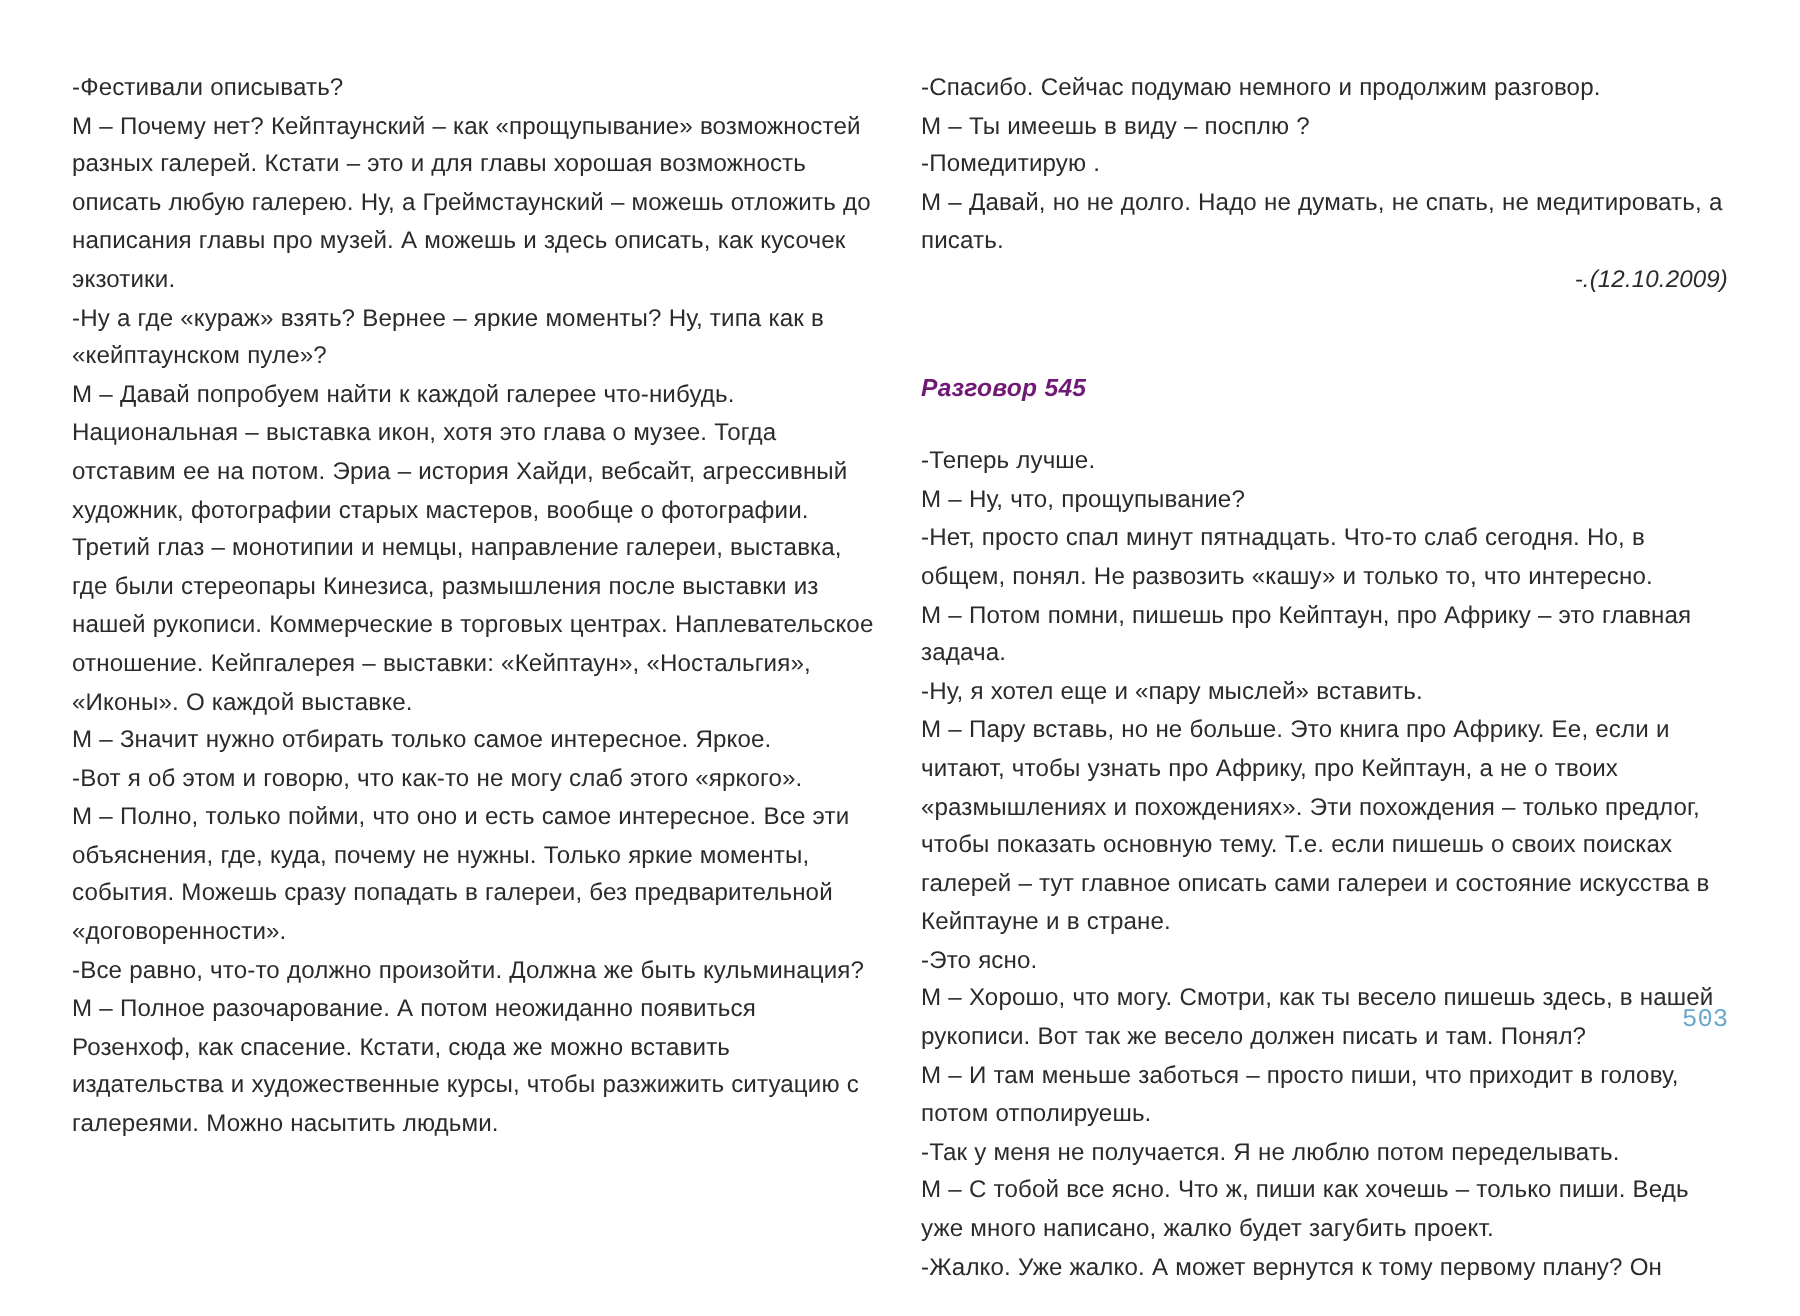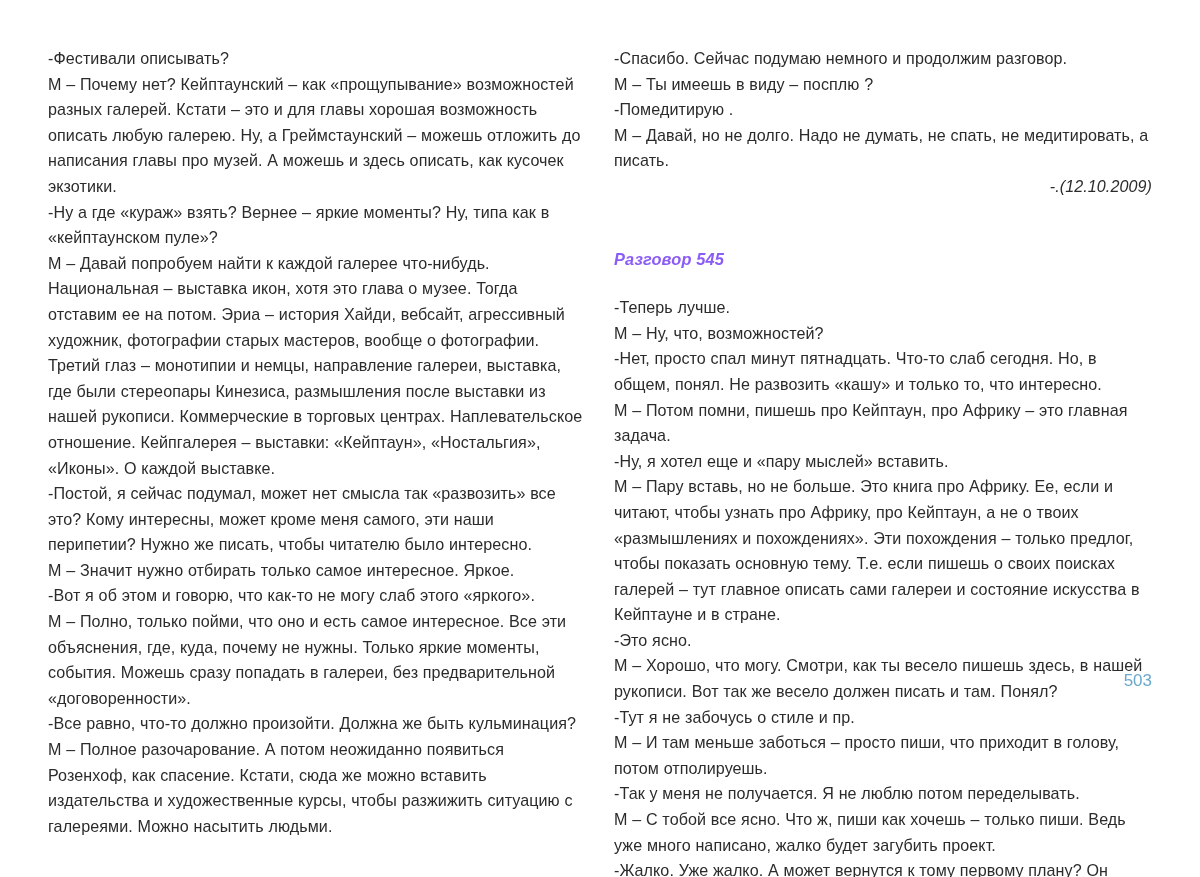--- a/index.html
+++ b/index.html
@@ -52,50 +52,49 @@
     font-style: italic;
     text-align: right;
   }
 
   .section-heading {
     font-size: 16.4px;
     line-height: 25.6px;
     font-weight: bold;
     font-style: italic;
     margin: 0;
-    color: #8b5cf6;
+    color: #701a75;
     letter-spacing: 0.01em;
   }
   .spacer-md { height: 47px; }
   .spacer-after-heading { height: 23px; }
 
   .page-number {
     position: absolute;
     right: 48px;
     bottom: 24px;
     font-size: 17px;
     line-height: 20px;
     color: #6aa8cc;
-    font-family: Liberation Sans, sans-serif;
+    font-family: Liberation Mono, monospace;
     text-align: center;
   }
 </style>
 </head>
 <body>
 
 <div class="page">
 
   <div class="columns">
 
     <div class="column">
       <p class="para">-Фестивали описывать?</p>
       <p class="para">М – Почему нет? Кейптаунский – как «прощупывание» возможностей разных галерей. Кстати – это и для главы хорошая возможность описать любую галерею. Ну, а Греймстаунский – можешь отложить до написания главы про музей. А можешь  и здесь описать, как кусочек экзотики.</p>
       <p class="para">-Ну а где «кураж» взять? Вернее – яркие моменты? Ну, типа как в «кейптаунском пуле»?</p>
       <p class="para">М – Давай попробуем найти к каждой галерее что-нибудь. Национальная – выставка икон, хотя это глава о музее. Тогда отставим ее на потом. Эриа – история Хайди, вебсайт, агрессивный художник, фотографии старых мастеров, вообще о фотографии. Третий глаз – монотипии и немцы, направление галереи, выставка, где были стереопары Кинезиса, размышления после выставки из нашей рукописи. Коммерческие в торговых центрах. Наплевательское отношение. Кейпгалерея – выставки: «Кейптаун», «Ностальгия», «Иконы». О каждой выставке.</p>
-      <p class="para">-Постой, я сейчас подумал, может нет смысла так «развозить» все это? Кому интересны, может кроме меня самого, эти наши перипетии? Нужно же писать, чтобы читателю было интересно.</p>
       <p class="para">М – Значит нужно отбирать только самое интересное. Яркое.</p>
       <p class="para">-Вот я об этом и говорю, что как-то не могу слаб этого «яркого».</p>
       <p class="para">М – Полно, только пойми, что оно и есть самое интересное. Все эти объяснения, где, куда, почему не нужны. Только яркие моменты, события. Можешь сразу попадать в галереи, без предварительной «договоренности».</p>
       <p class="para">-Все равно, что-то должно произойти. Должна же быть кульминация?</p>
       <p class="para">М – Полное разочарование. А потом неожиданно появиться Розенхоф, как спасение. Кстати, сюда же можно вставить издательства и художественные курсы, чтобы разжижить ситуацию с галереями. Можно насытить людьми.</p>
     </div>
 
     <div class="column">
       <p class="para">-Спасибо. Сейчас подумаю немного и продолжим разговор.</p>
       <p class="para">М – Ты имеешь в виду – посплю ?</p>
@@ -103,28 +102,27 @@
       <p class="para">М – Давай, но не долго. Надо не думать, не спать, не медитировать, а писать.</p>
       <p class="para italic">-.(12.10.2009)</p>
 
       <div class="spacer-md"></div>
 
       <h2 class="section-heading">Разговор 545</h2>
 
       <div class="spacer-after-heading"></div>
 
       <p class="para">-Теперь лучше.</p>
-      <p class="para">М – Ну, что, возможностей?</p>
+      <p class="para">М – Ну, что, прощупывание?</p>
       <p class="para">-Нет, просто спал минут пятнадцать. Что-то слаб сегодня. Но, в общем, понял. Не развозить «кашу» и только то, что интересно.</p>
       <p class="para">М – Потом помни, пишешь про Кейптаун, про Африку – это главная задача.</p>
       <p class="para">-Ну, я хотел еще и «пару мыслей» вставить.</p>
       <p class="para">М – Пару вставь, но не больше. Это книга про Африку. Ее, если и читают, чтобы узнать про Африку, про Кейптаун, а не о твоих «размышлениях и похождениях». Эти похождения – только предлог, чтобы показать основную тему. Т.е. если пишешь о своих поисках галерей – тут главное описать сами галереи и состояние искусства в Кейптауне и в стране.</p>
       <p class="para">-Это ясно.</p>
       <p class="para">М – Хорошо, что могу. Смотри, как ты весело пишешь здесь, в нашей рукописи. Вот так же весело должен писать и там. Понял?</p>
-      <p class="para">-Тут я не забочусь о стиле и пр.</p>
       <p class="para">М – И там меньше заботься – просто пиши, что приходит в голову, потом отполируешь.</p>
       <p class="para">-Так у меня не получается. Я не люблю потом переделывать.</p>
       <p class="para">М – С тобой все ясно. Что ж, пиши как хочешь – только пиши. Ведь уже много написано, жалко будет загубить проект.</p>
       <p class="para">-Жалко. Уже жалко. А может вернутся к тому первому плану? Он</p>
     </div>
 
   </div>
 
   <div class="page-number">503</div>
 

